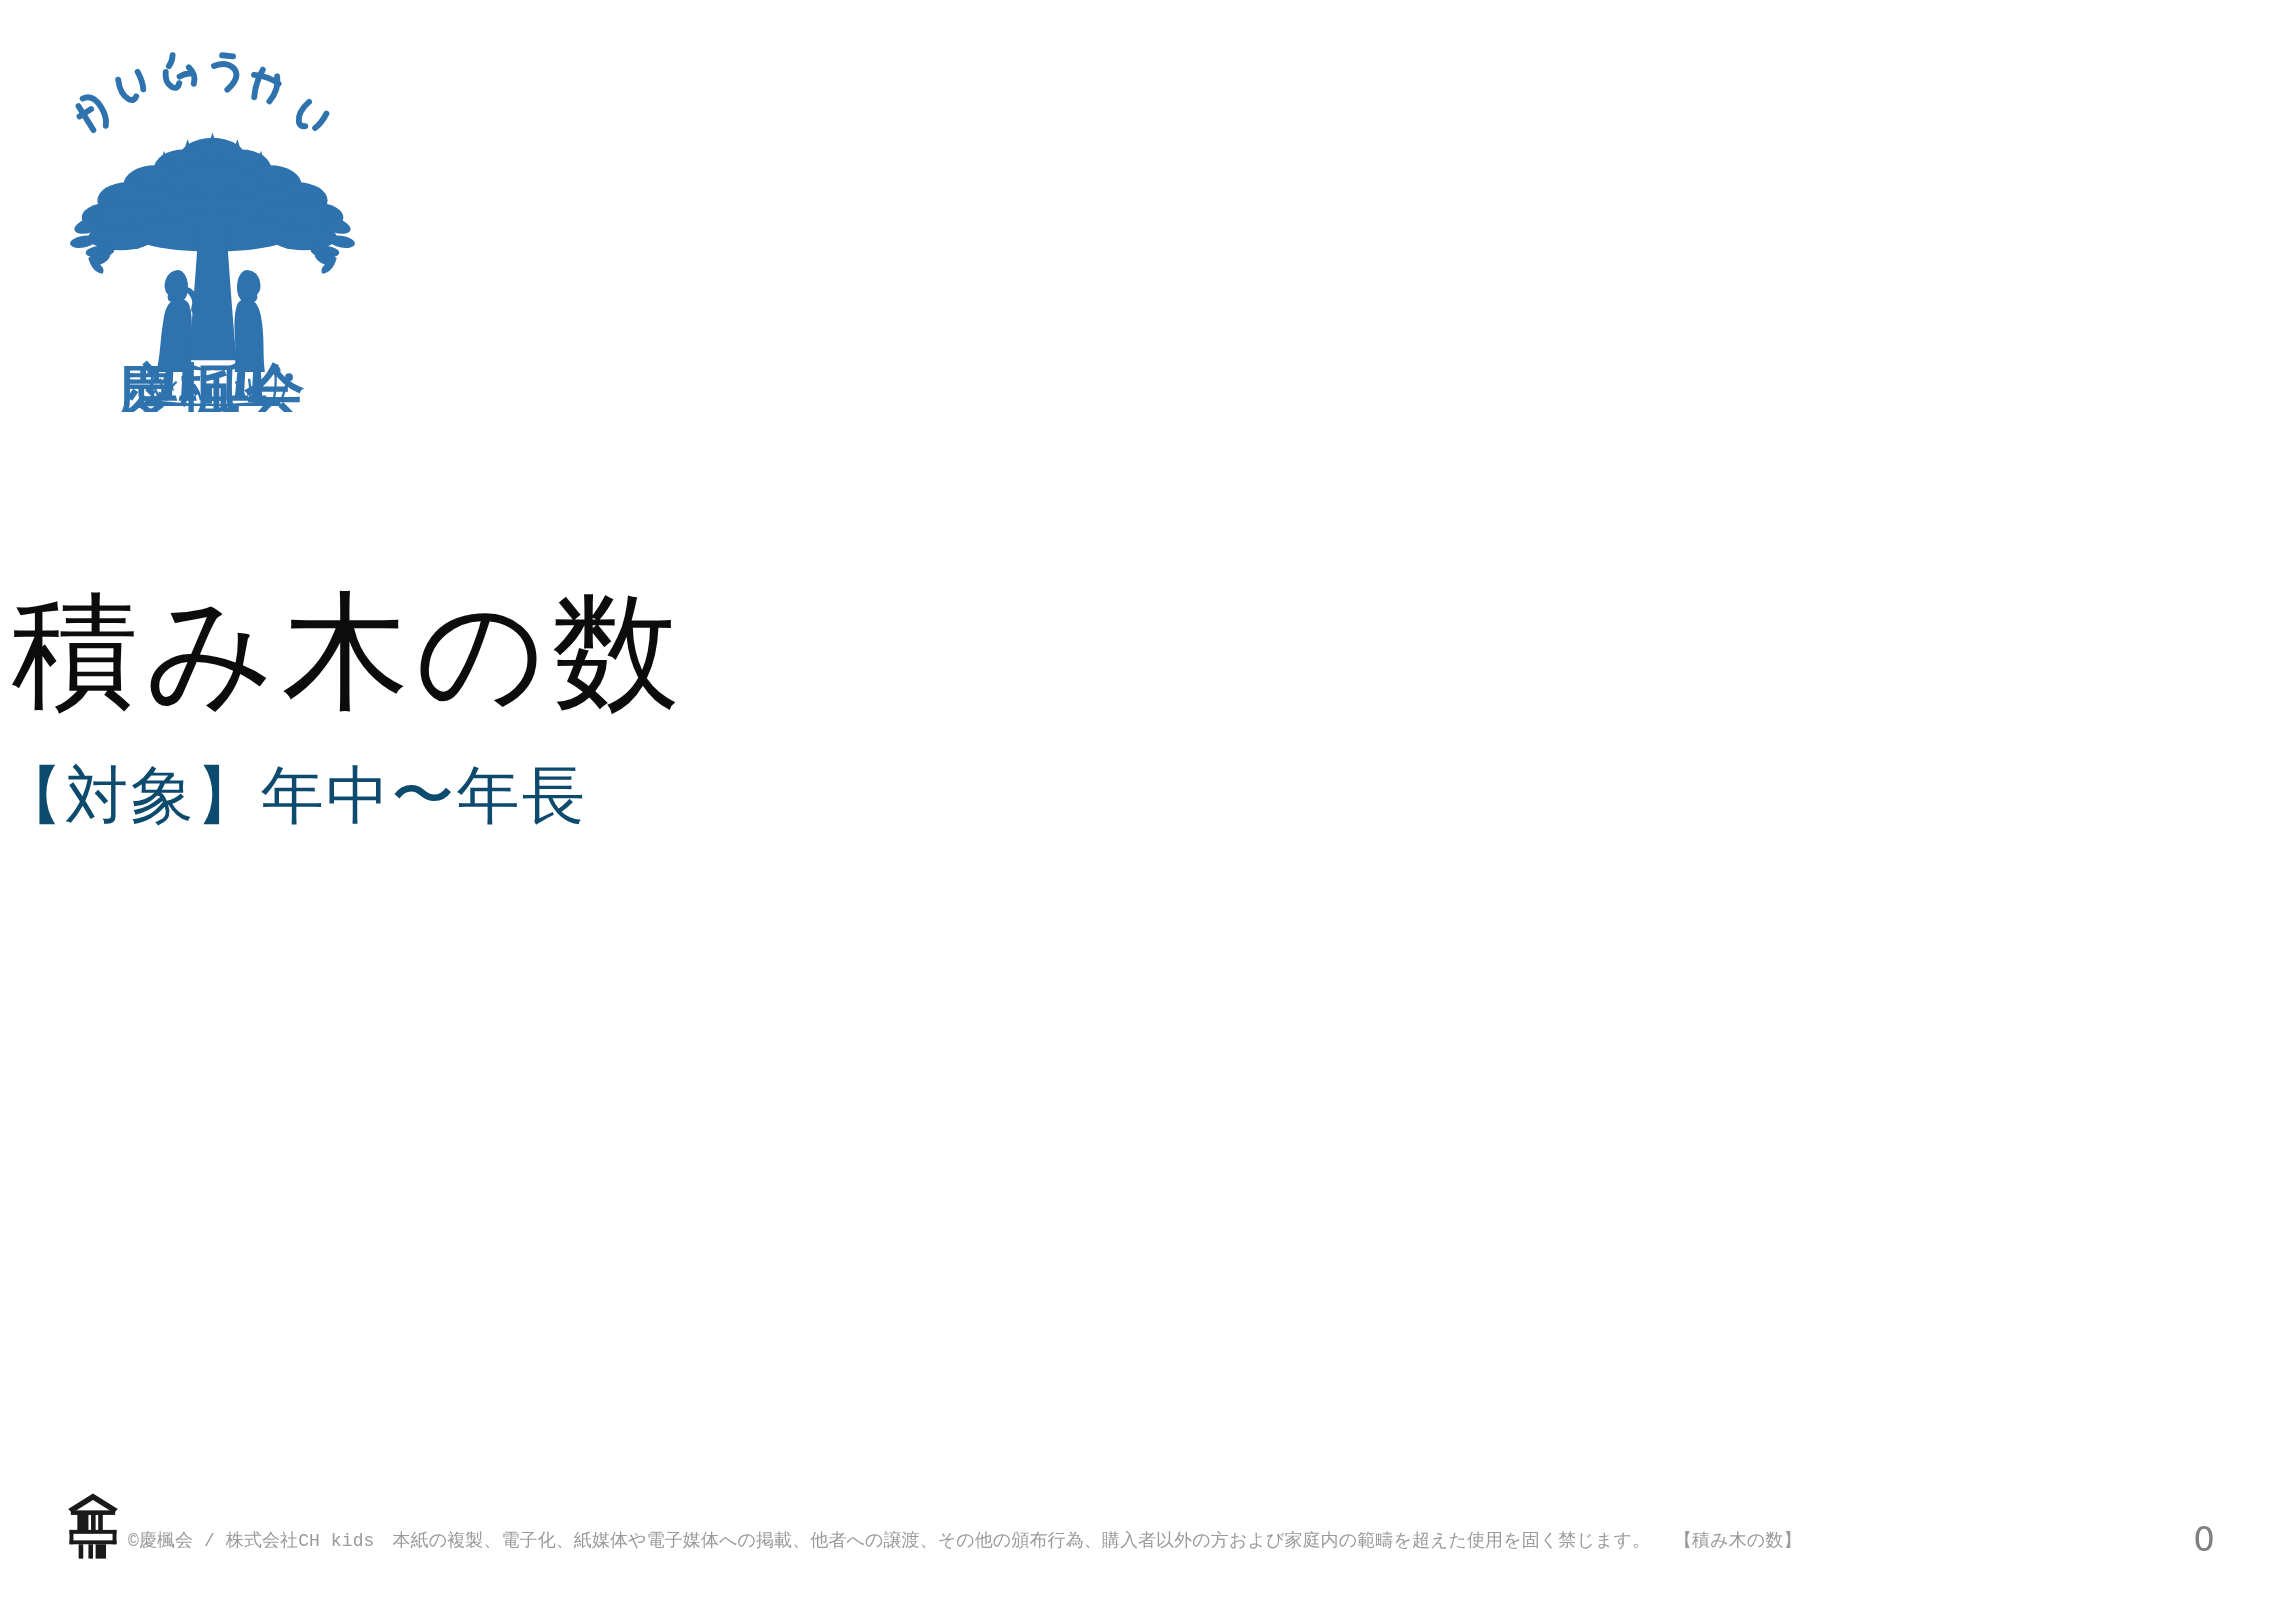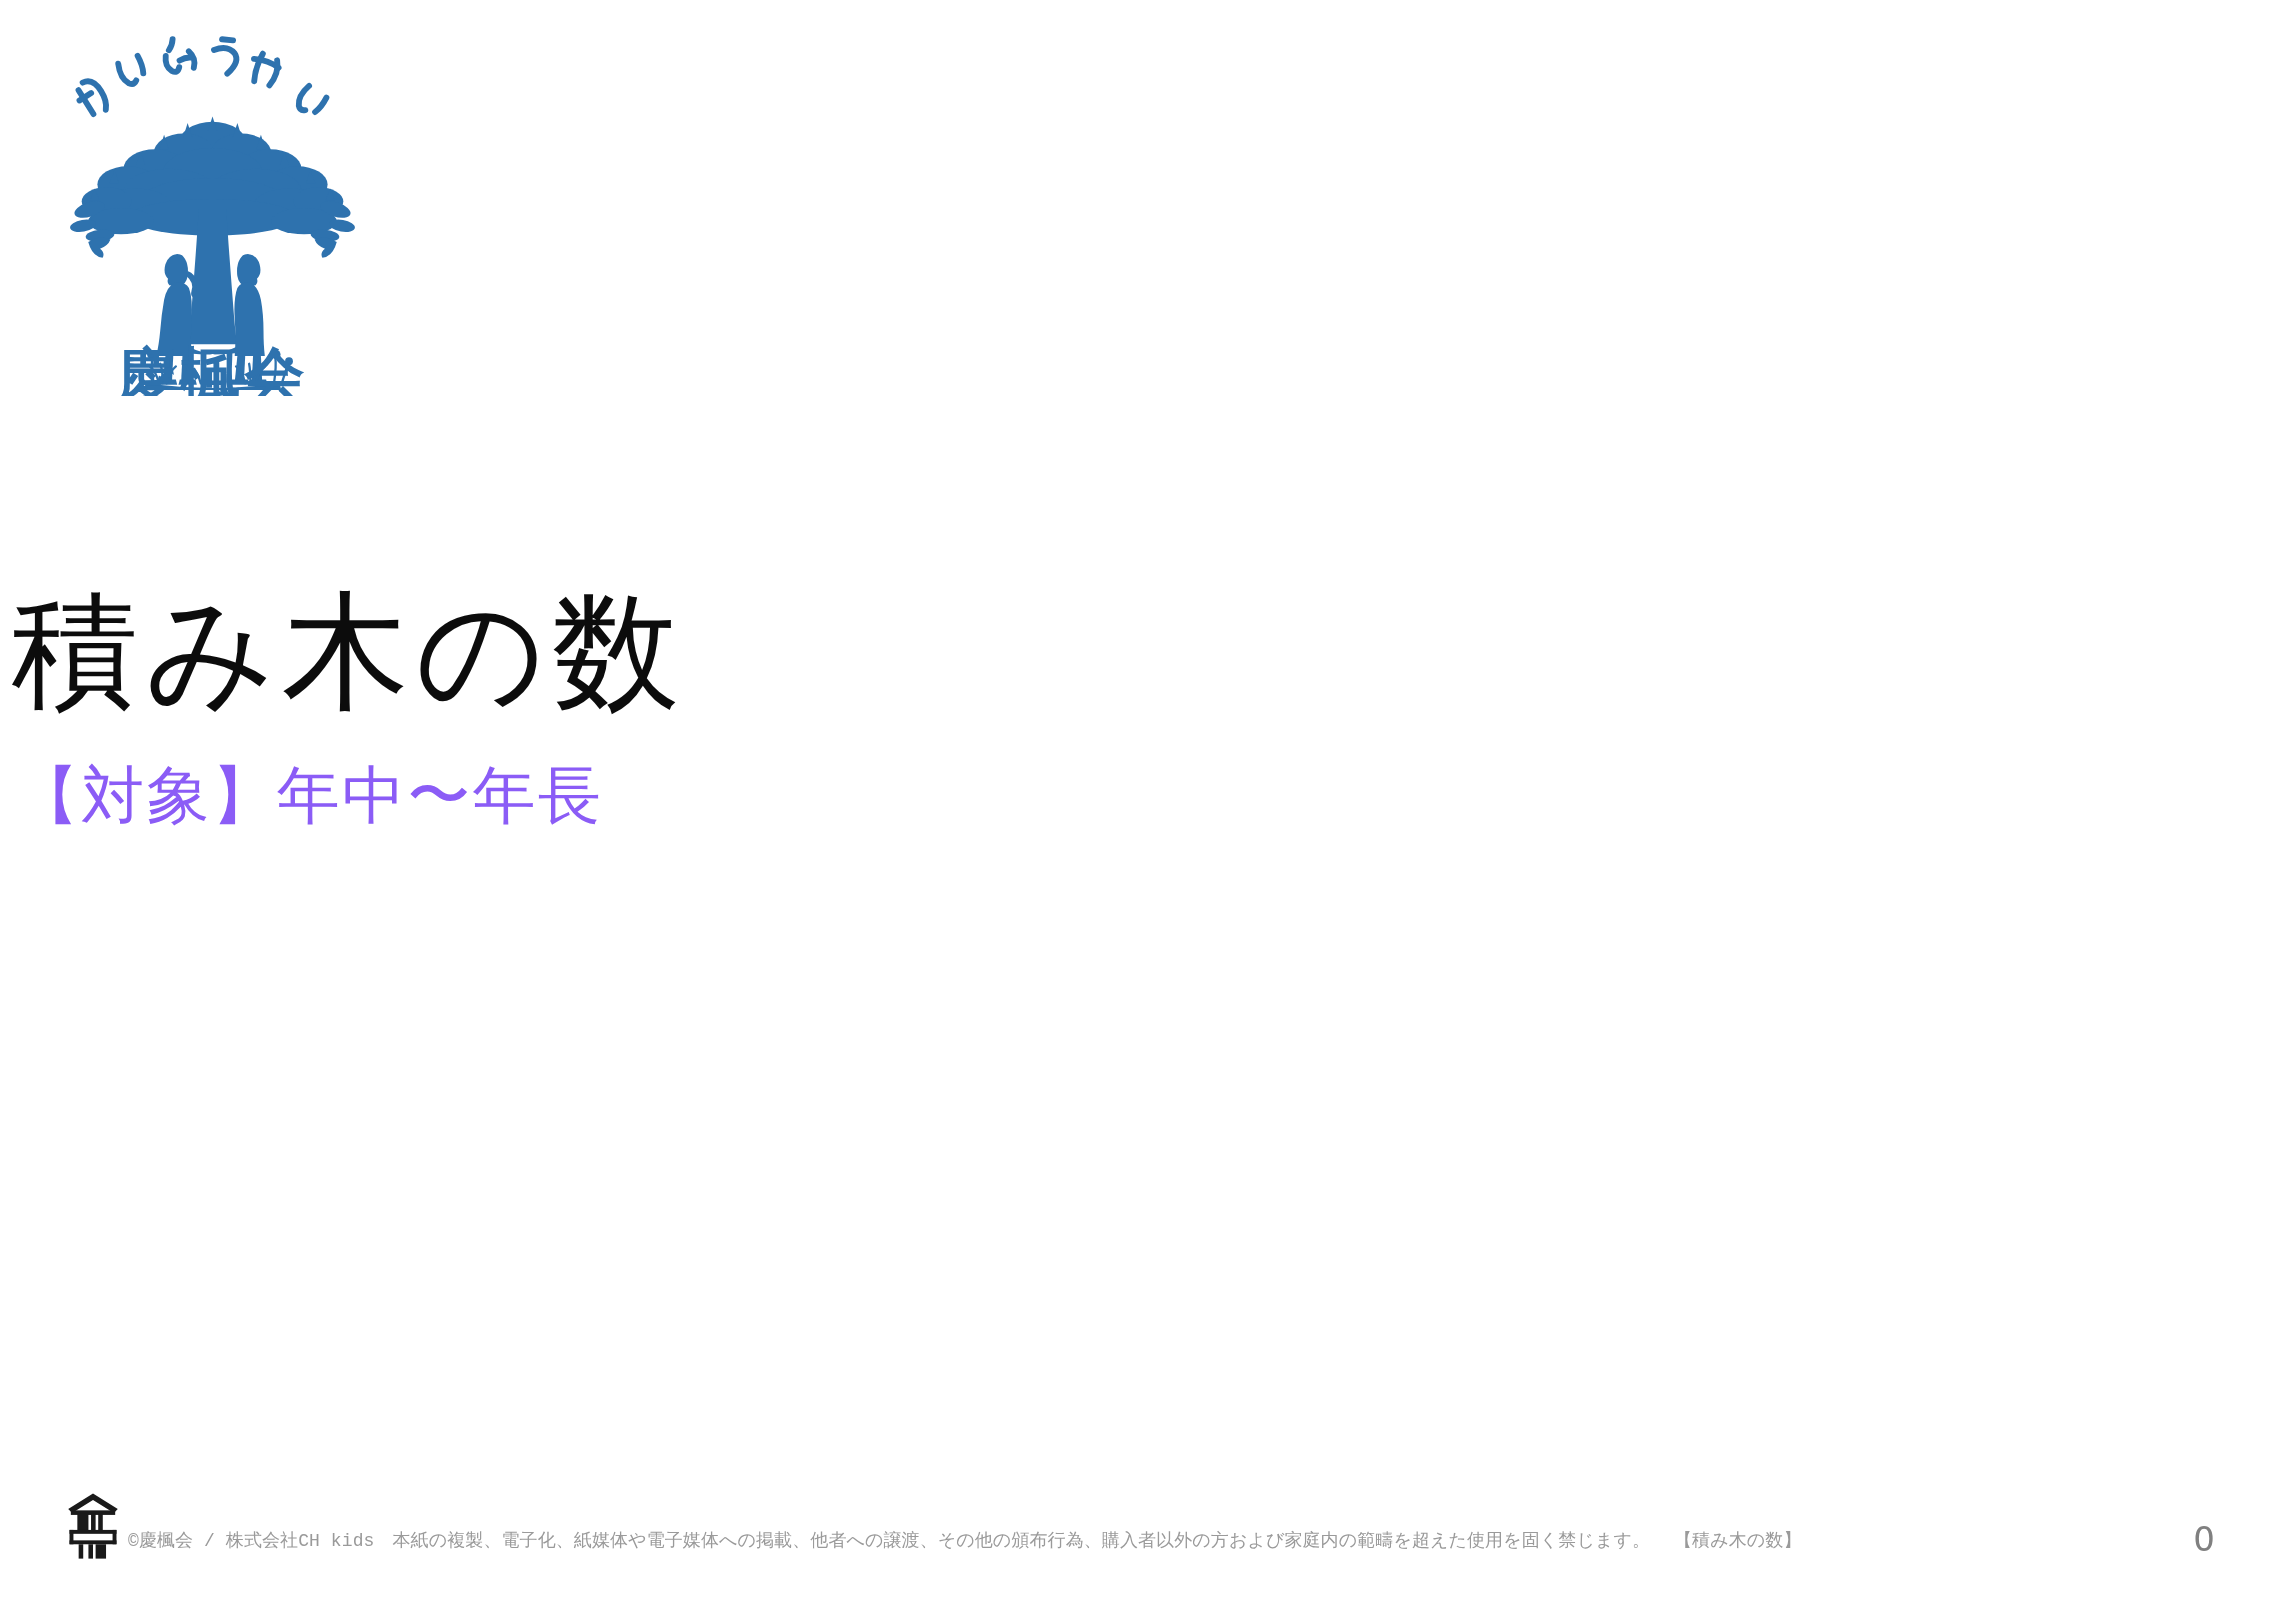--- a/index.html
+++ b/index.html
@@ -20,21 +20,21 @@
   #page {
     position: absolute;
     inset: 0;
     background: #ffffff;
   }
 
   
   #logo-block {
     position: absolute;
     left: 49px;
-    top: 13px;
+    top: 29px;
     width: 327px;
     height: 383px;
   }
   #logo-block svg {
     display: block;
     width: 100%;
     height: 100%;
   }
 
   
@@ -55,22 +55,22 @@
     padding: 0;
     white-space: nowrap;
     transform: scaleX(0.99);
   }
   #subtitle {
     font-family: "DejaVu Sans", "Liberation Sans", sans-serif;
     font-weight: 300;
     font-size: 63px;
     line-height: 1.2;
     letter-spacing: 0.035em;
-    color: #8b5cf6;
-    margin: 16px;
+    color: #0c4a6e;
+    margin: 0;
     padding: 0;
     margin-top: 31px;
     white-space: nowrap;
   }
 
   
   #footer {
     position: absolute;
     left: 0;
     right: 0;

